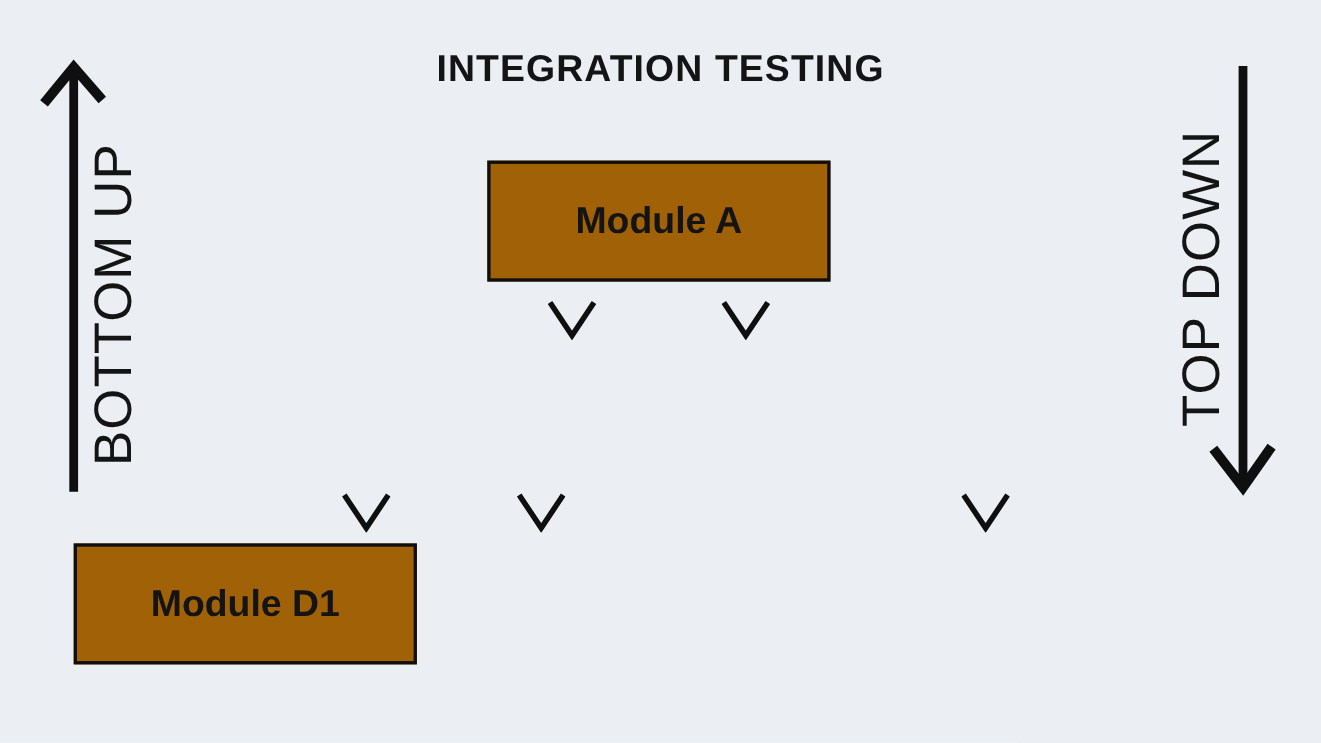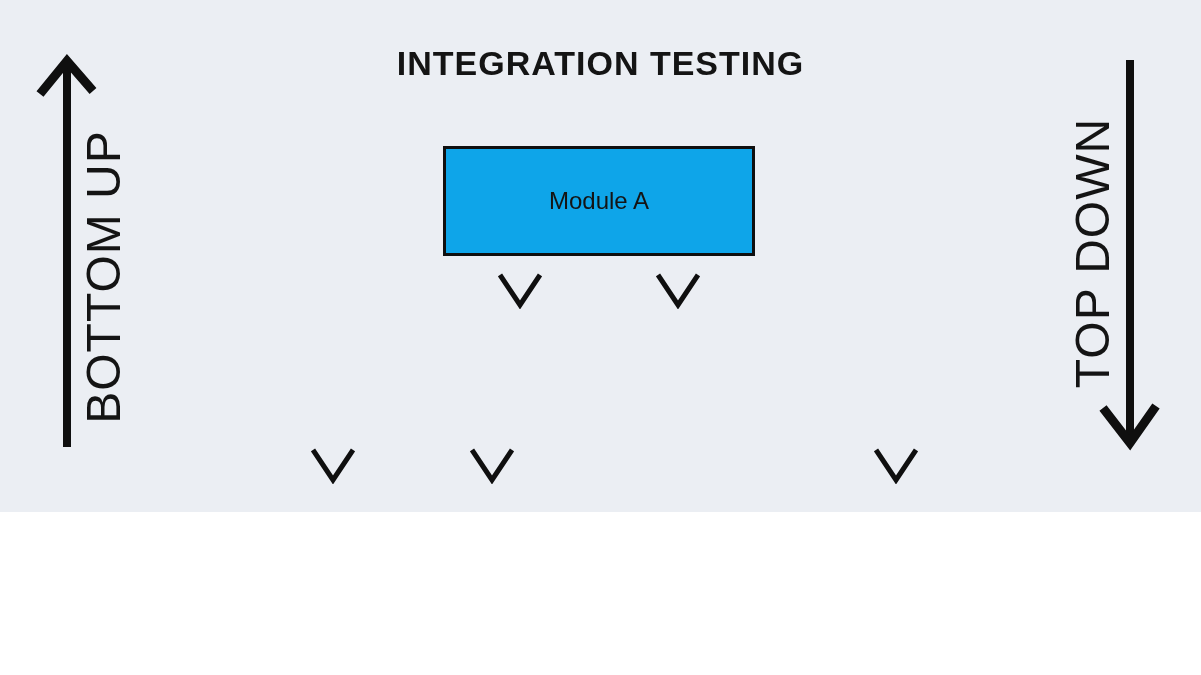--- a/index.html
+++ b/index.html
@@ -2,49 +2,49 @@
 <html><head>
 <meta charset="utf-8">
 <style>
   html, body {
     margin: 0;
     padding: 0;
   }
   .canvas {
     position: relative;
     width: 1201px;
-    height: 512px;
+    height: 675px;
     background: #ebeef3;
     font-family: "Liberation Sans", "DejaVu Sans", sans-serif;
     color: #141414;
     overflow: hidden;
   }
   .diagram-title {
     position: absolute;
     top: 44px;
     left: 0;
     width: 100%;
     text-align: center;
     font-size: 34px;
     font-weight: 700;
     letter-spacing: 1px;
     color: #141414;
   }
   .module-box {
     position: absolute;
     width: 312px;
     height: 110px;
-    background: #0ea5e9;
+    background: #a16207;
     border: 3px solid #0f0f0f;
     box-sizing: border-box;
     display: flex;
     align-items: center;
     justify-content: center;
-    font-size: 24px;
-    font-weight: 400;
+    font-size: 34px;
+    font-weight: 700;
     color: #141414;
   }
   .box-a  { left: 443px; top: 146px; }
   .box-b  { left: 255px; top: 321px; }
   .box-c  { left: 630px; top: 321px; }
   .box-d1 { left: 67px;  top: 494px; }
   .box-d2 { left: 443px; top: 494px; }
   .box-e  { left: 818px; top: 494px; }
 
   .chevron {
@@ -122,14 +122,15 @@
   <svg class="chevron chv-bd1" viewBox="0 0 44 38">
     <polyline points="2,4 22,34 42,4" fill="none" stroke="#0f0f0f" stroke-width="5"></polyline>
   </svg>
   <svg class="chevron chv-bd2" viewBox="0 0 44 38">
     <polyline points="2,4 22,34 42,4" fill="none" stroke="#0f0f0f" stroke-width="5"></polyline>
   </svg>
   <svg class="chevron chv-ce" viewBox="0 0 44 38">
     <polyline points="2,4 22,34 42,4" fill="none" stroke="#0f0f0f" stroke-width="5"></polyline>
   </svg>
 
+  <div class="module-box box-d1">Module D1</div>
 
 </div>
 
 </body></html>

